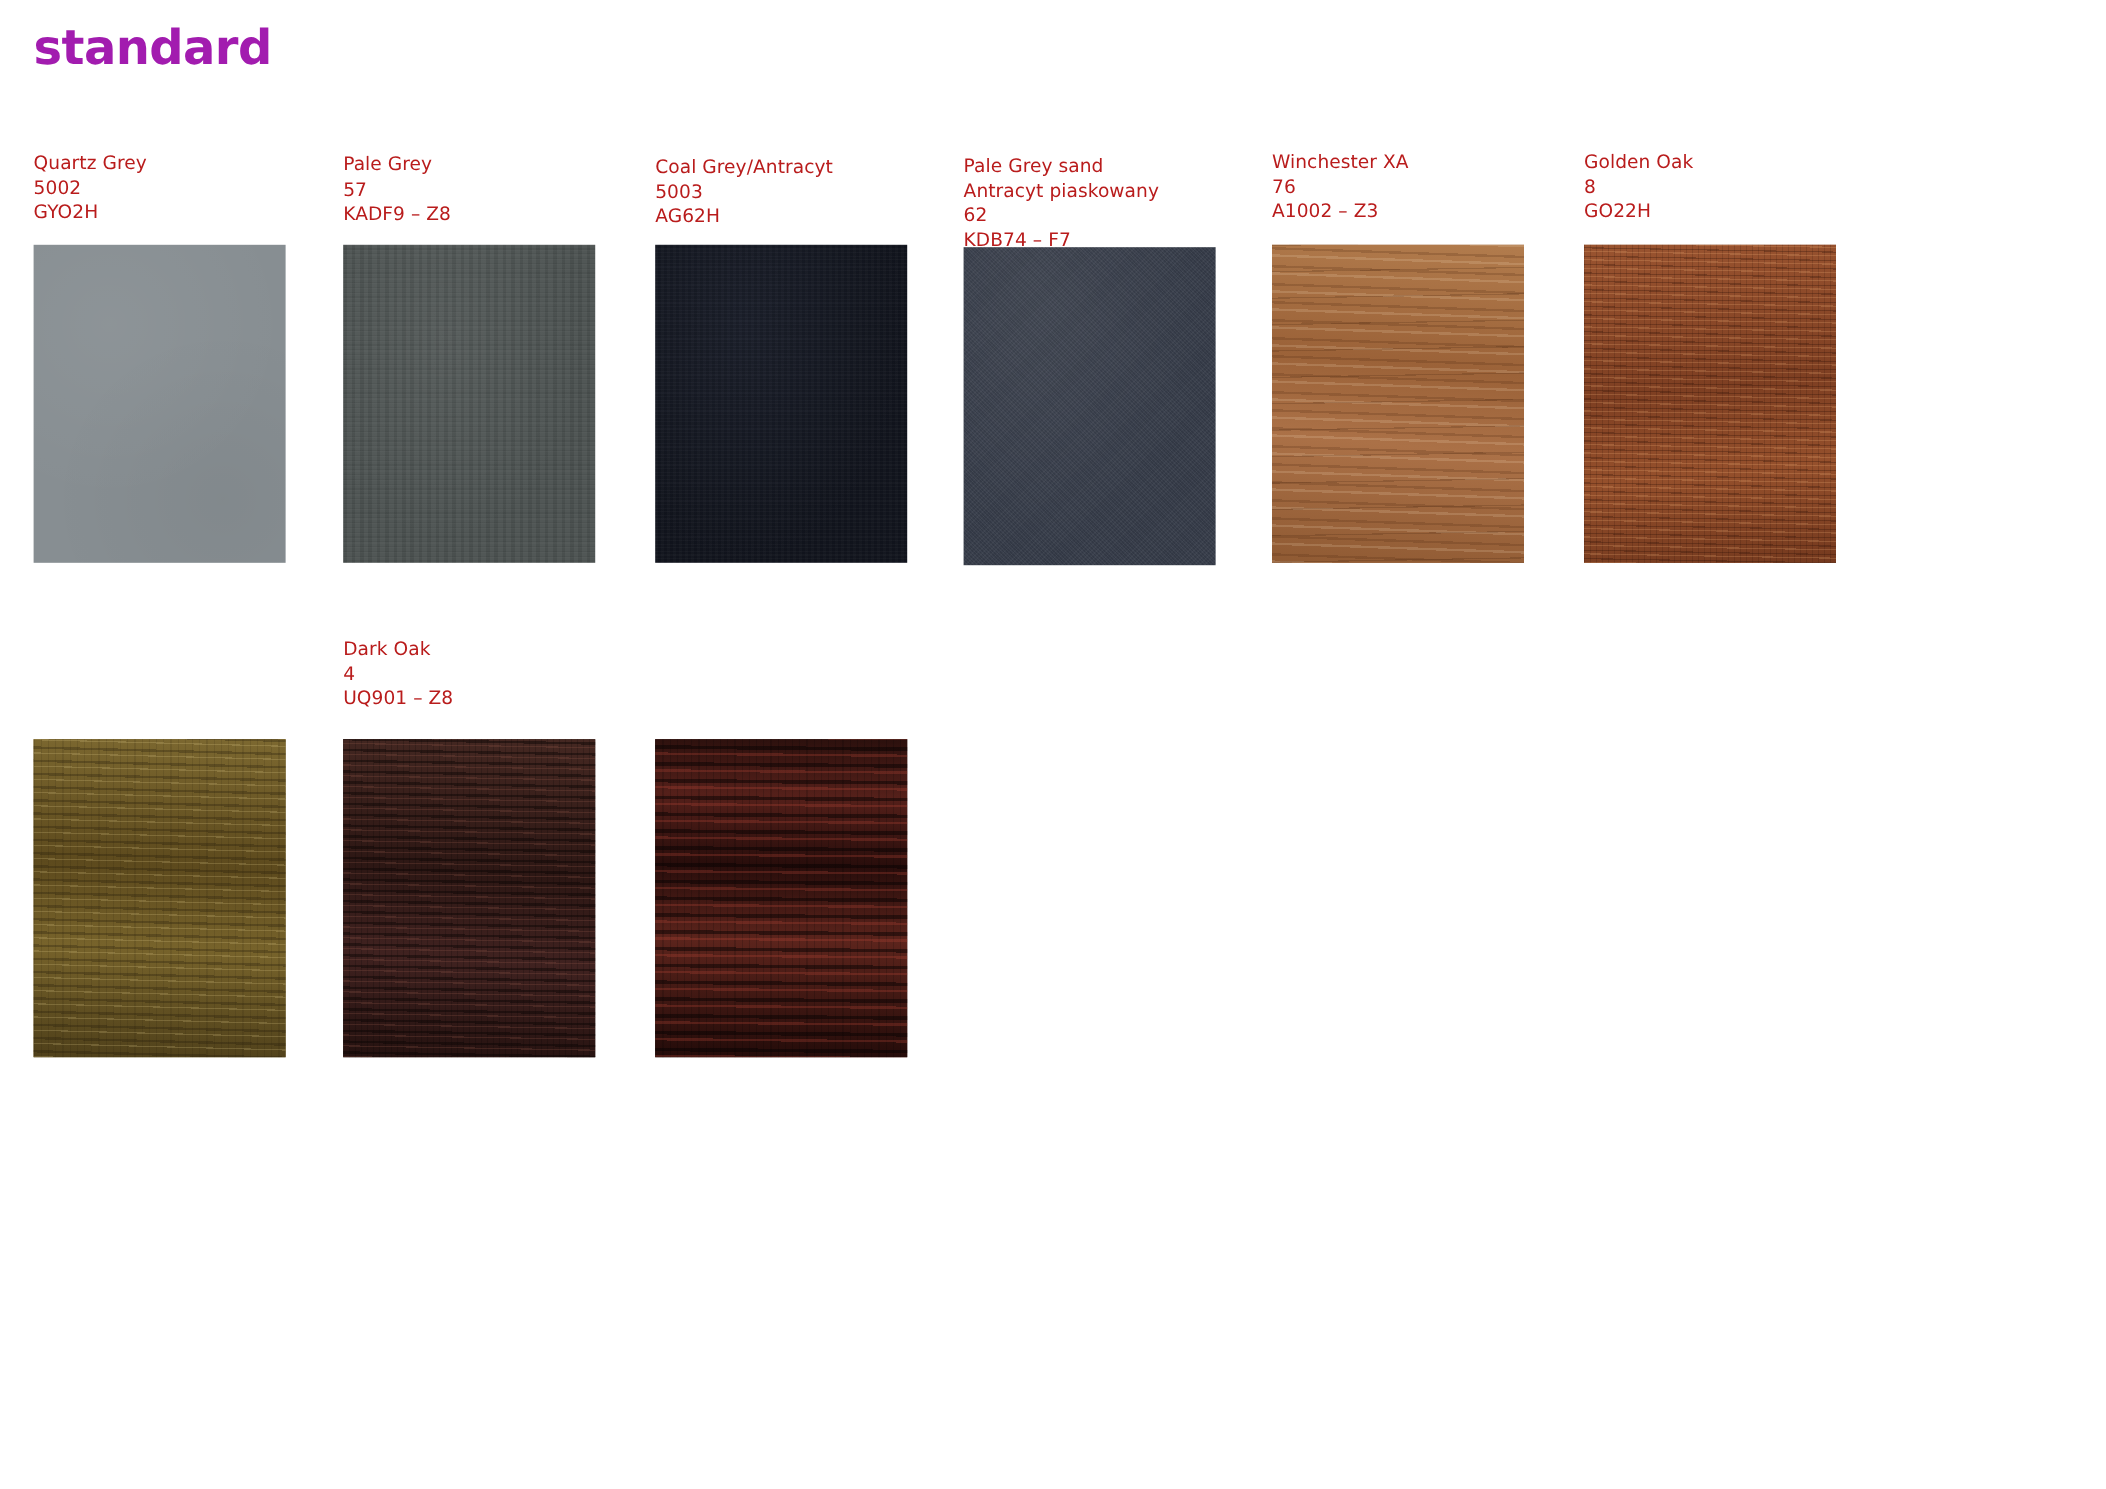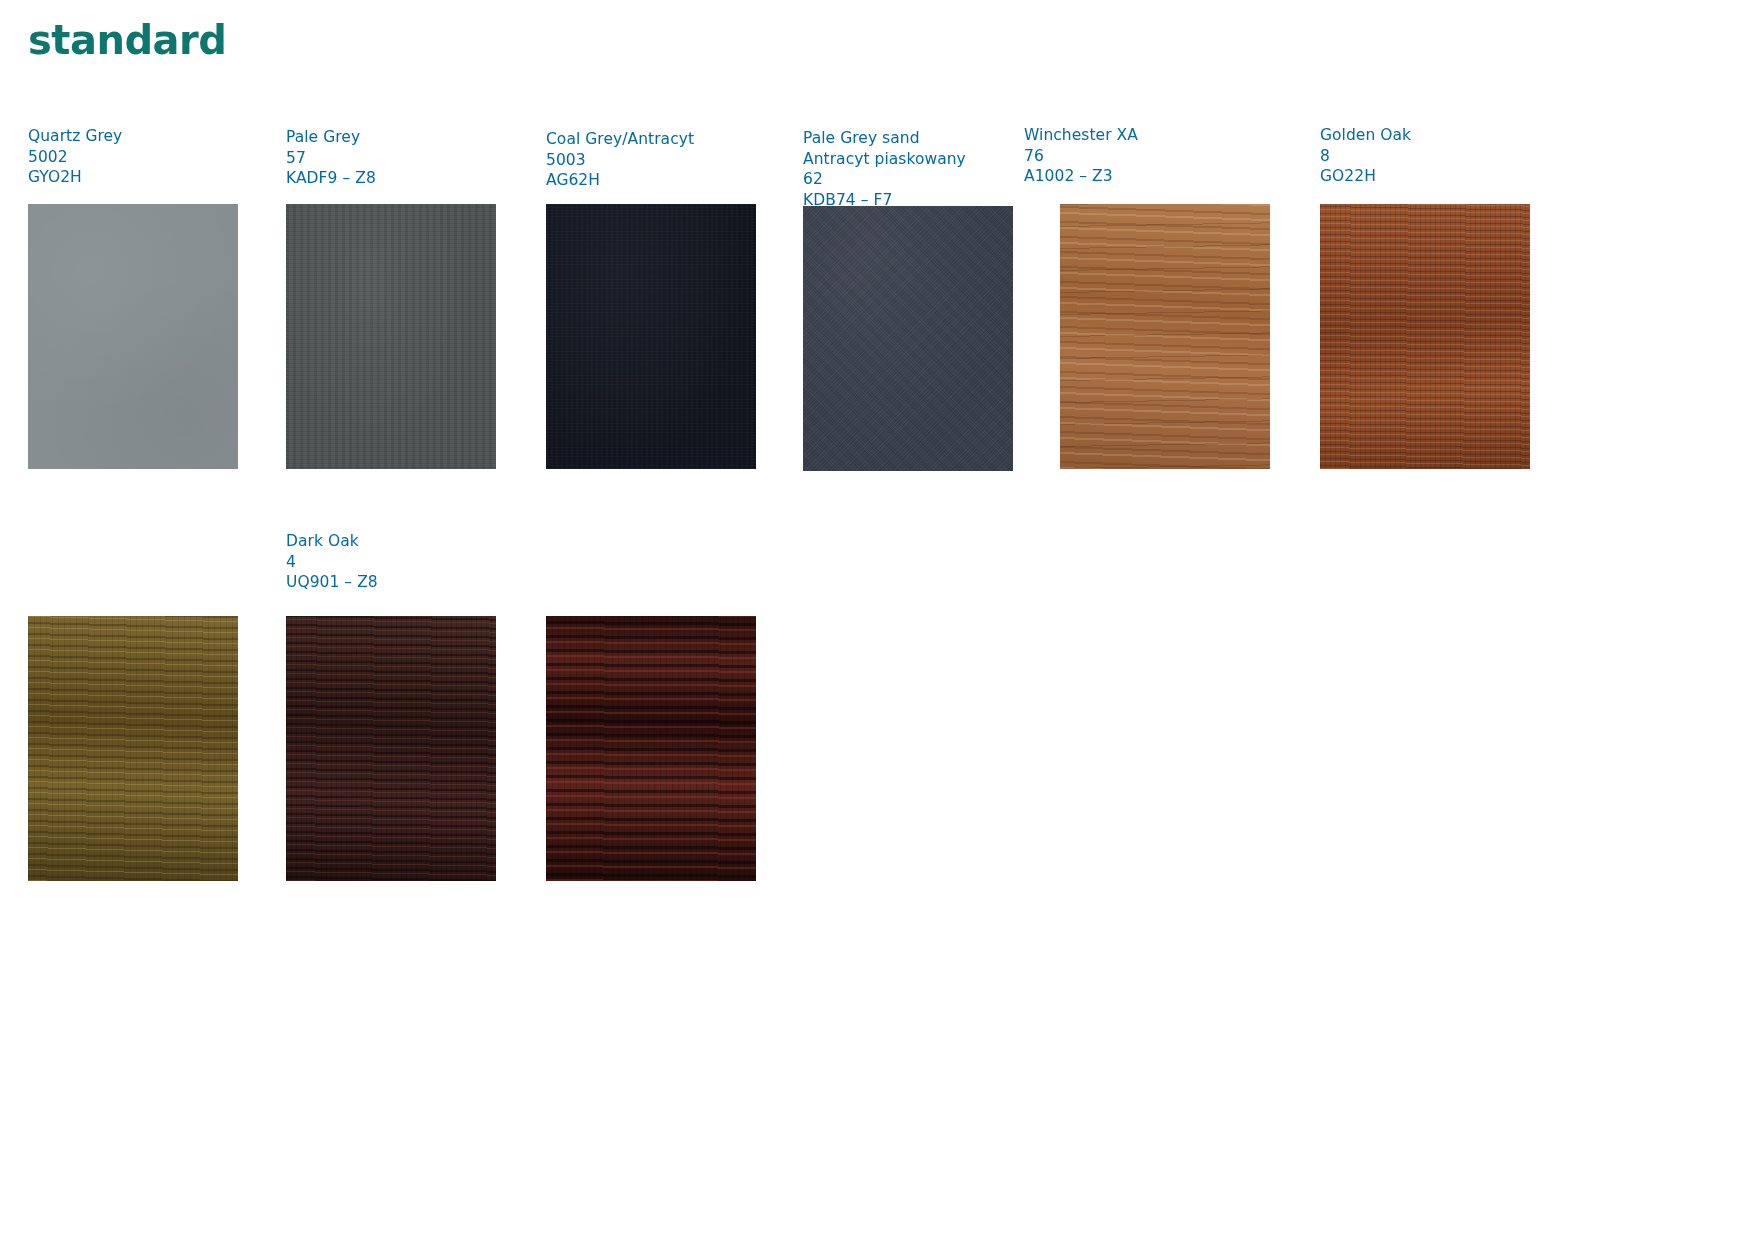--- a/index.html
+++ b/index.html
@@ -17,40 +17,40 @@
     overflow: hidden;
   }
 
   .page-title {
     position: absolute;
     left: 28px;
     top: 18px;
     font-size: 40px;
     font-weight: 700;
     letter-spacing: -0.5px;
-    color: #0f766e;
+    color: #a21caf;
     line-height: 1.1;
   }
 
   
   .swatch-grid {
     position: absolute;
     left: 0;
     top: 0;
     width: 1755px;
     height: 1241px;
   }
 
   .swatch-cell {
     position: absolute;
     width: 230px;
   }
 
   .swatch-labels {
-    color: #0369a1;
+    color: #b91c1c;
     font-size: 15.5px;
     line-height: 20.5px;
     letter-spacing: 0.05px;
     white-space: nowrap;
   }
   .swatch-labels .lbl { display: block; }
 
   .swatch-chip {
     width: 210px;
     height: 265px;
@@ -230,21 +230,21 @@
         <div class="swatch-labels">
           <span class="lbl">Pale Grey sand</span>
           <span class="lbl">Antracyt piaskowany</span>
           <span class="lbl">62</span>
           <span class="lbl">KDB74 – F7</span>
         </div>
       </div>
       <div class="swatch-chip mat-coal-grey-sand" style="position: absolute; left: 803px; top: 206px;">
         <div class="grain"></div>
       </div>
-      <div class="swatch-cell" style="left: 1024px; top: 125px;">
+      <div class="swatch-cell" style="left: 1060px; top: 125px;">
         <div class="swatch-labels">
           <span class="lbl">Winchester XA</span>
           <span class="lbl">76</span>
           <span class="lbl">A1002 – Z3</span>
         </div>
       </div>
       <div class="swatch-chip mat-winchester-xa" style="position: absolute; left: 1060px; top: 204px;">
         <div class="grain"></div>
       </div>
       <div class="swatch-cell" style="left: 1320px; top: 125px;">

